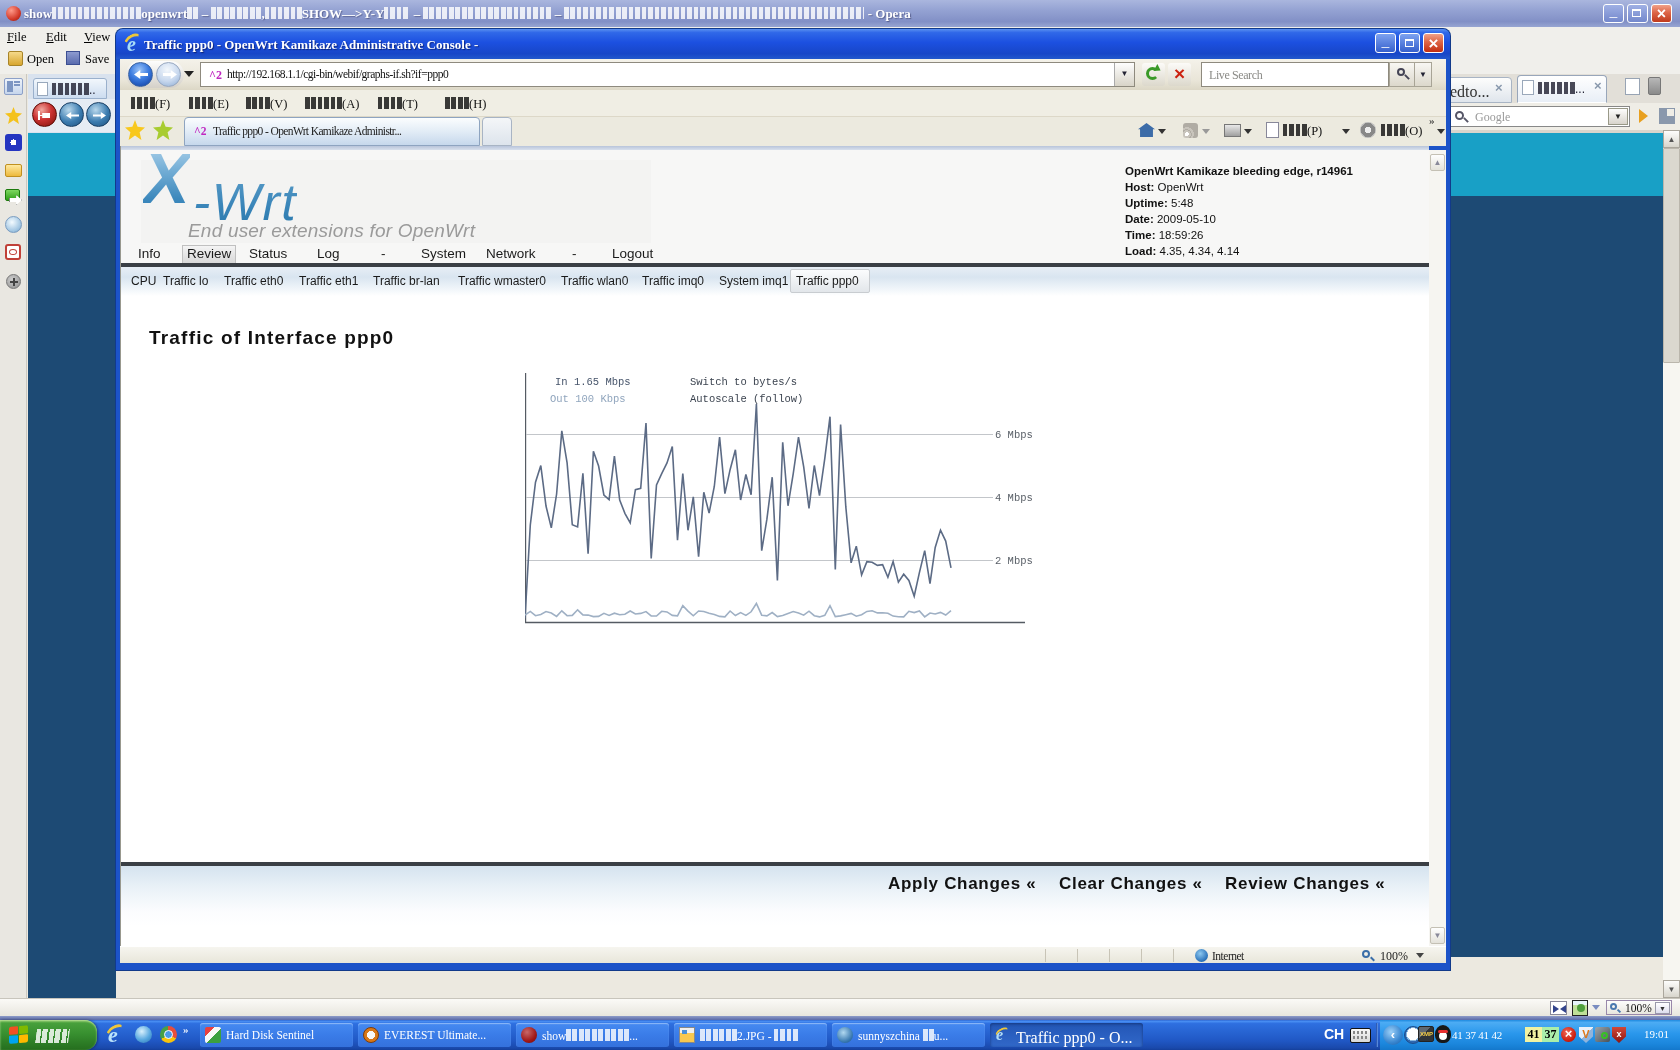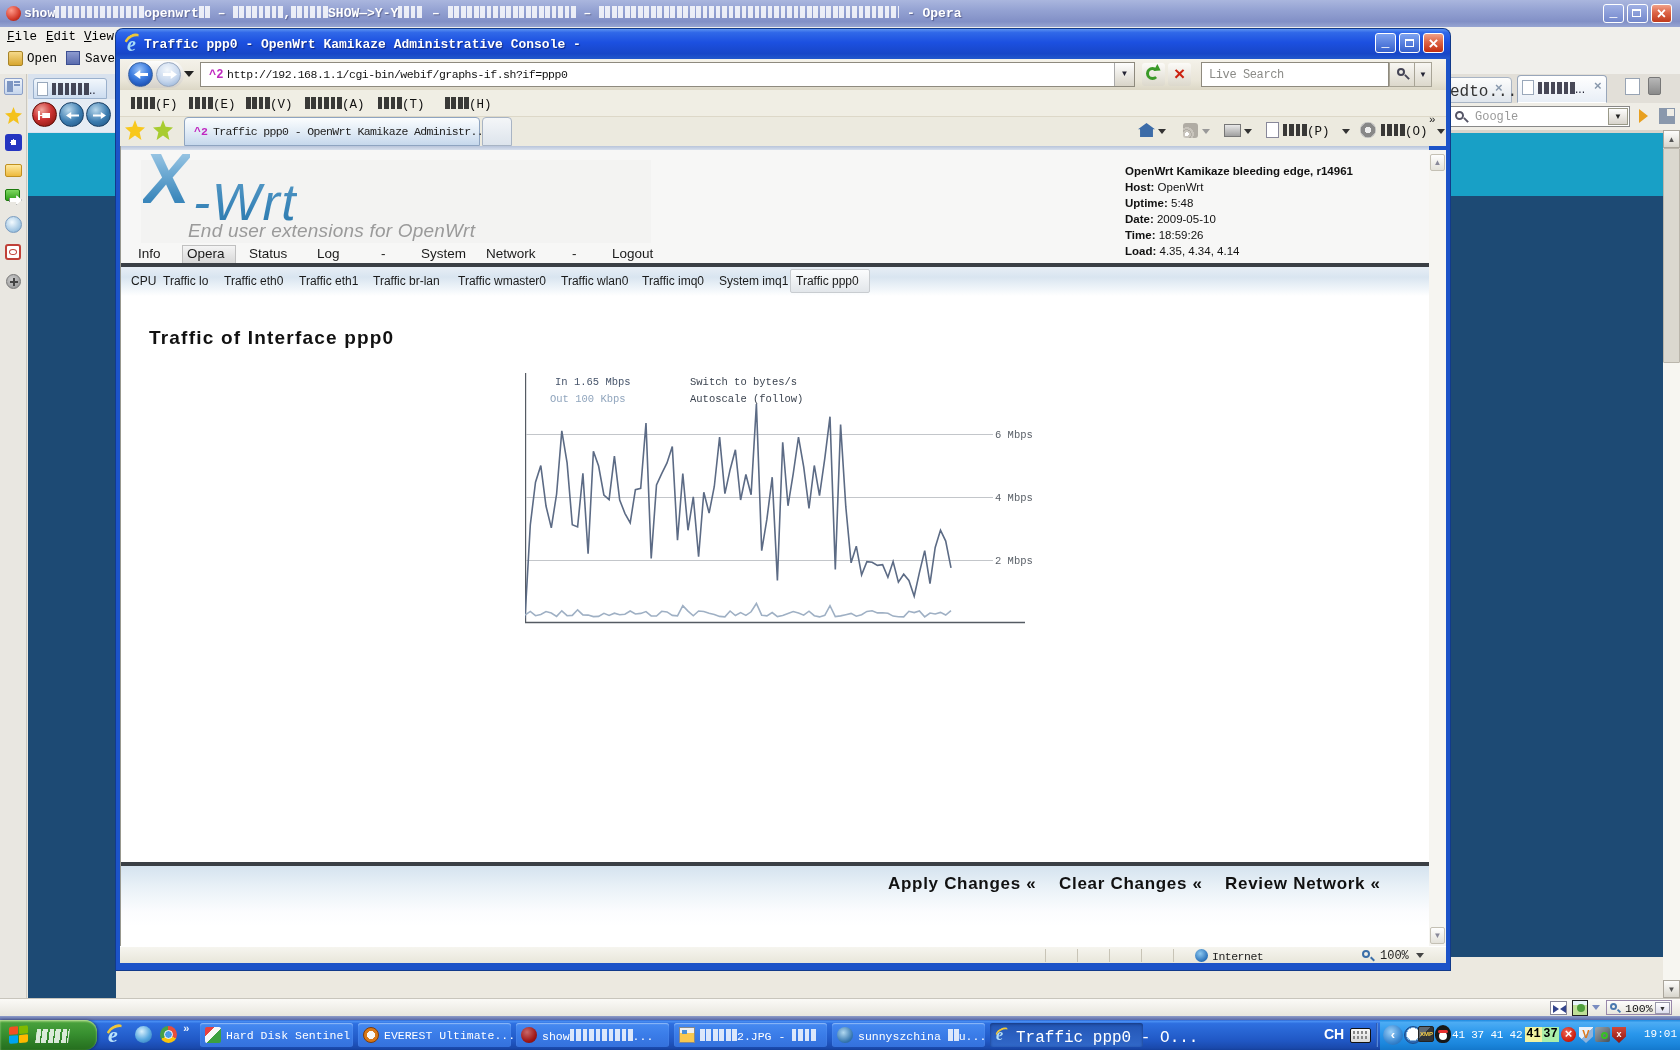--- a/index.html
+++ b/index.html
@@ -1,18 +1,18 @@
 <!DOCTYPE html>
 <html><head>
 <meta charset="utf-8">
 <style>
 *{margin:0;padding:0;box-sizing:border-box}
 html,body{width:1680px;height:1050px;overflow:hidden;background:#ece9d8;font-family:"Liberation Sans",sans-serif}
 .abs{position:absolute;white-space:nowrap}
-.mono{font-family:Liberation Mono, monospace}
+.mono{font-family:Liberation Serif, serif}
 .sans{font-family:"Liberation Sans",sans-serif}
 .cjk{display:inline-block;height:12px;vertical-align:-1px;opacity:.82;background:repeating-linear-gradient(90deg,currentColor 0 4.5px,transparent 4.5px 5.8px,currentColor 5.8px 11px,transparent 11px 13px)}
 </style>
 </head>
 <body>
 
 <div class="abs" id="opera" style="left:0;top:0;width:1680px;height:1050px;background:#ece9e0">
 
   <div class="abs" style="left:0;top:0;width:1680px;height:27px;background:linear-gradient(180deg,#aab6de 0%,#93a1d2 40%,#8290c6 80%,#97a5d2 100%)">
     <div class="abs" style="left:6px;top:6px;width:15px;height:15px;border-radius:8px;background:radial-gradient(circle at 35% 30%,#ff9a8a,#d43a2a 60%,#8c1408)"></div>
@@ -239,21 +239,21 @@
       <div><b>Host:</b> OpenWrt</div>
       <div><b>Uptime:</b> 5:48</div>
       <div><b>Date:</b> 2009-05-10</div>
       <div><b>Time:</b> 18:59:26</div>
       <div><b>Load:</b> 4.35, 4.34, 4.14</div>
     </div>
 
     <div class="abs" style="left:61px;top:99px;width:54px;height:19px;background:linear-gradient(180deg,#f4f4f4,#d8d8d8);border:1px solid #c0c0c0"></div>
     <div class="abs" style="left:0;top:100px;width:1310px;font-size:13.5px;color:#1a1a1a">
       <span class="abs" style="left:17px">Info</span>
-      <span class="abs" style="left:66px">Opera</span>
+      <span class="abs" style="left:66px">Review</span>
       <span class="abs" style="left:128px">Status</span>
       <span class="abs" style="left:196px">Log</span>
       <span class="abs" style="left:260px">-</span>
       <span class="abs" style="left:300px">System</span>
       <span class="abs" style="left:365px">Network</span>
       <span class="abs" style="left:451px">-</span>
       <span class="abs" style="left:491px">Logout</span>
     </div>
 
     <div class="abs" style="left:0;top:117px;width:1310px;height:4px;background:#3a3f45"></div>
@@ -291,21 +291,21 @@
       <text x="165" y="31" font-family="Liberation Mono,monospace" font-size="10.5" fill="#3c4450">Autoscale (follow)</text>
       <polyline fill="none" stroke="#5c6b85" stroke-width="1.6" points="0.0,247.3 5.3,154.0 10.5,111.2 15.8,94.6 21.0,135.0 26.3,156.9 31.6,123.0 36.8,59.9 42.1,91.9 47.3,153.8 52.6,155.9 57.9,102.4 63.1,182.7 68.4,80.2 73.6,95.0 78.9,124.0 84.1,128.6 89.4,85.1 94.7,129.0 99.9,142.3 105.2,151.8 110.4,118.7 115.7,117.4 121.0,52.0 126.2,187.4 131.5,114.0 136.7,102.7 142.0,91.9 147.3,75.6 152.5,169.2 157.8,102.5 163.0,159.3 168.3,125.9 173.6,185.8 178.8,121.2 184.1,142.1 189.3,115.5 194.6,66.1 199.9,122.6 205.1,98.7 210.4,78.8 215.6,129.0 220.9,103.5 226.1,123.8 231.4,33.1 236.7,179.6 241.9,148.2 247.2,106.2 252.4,209.5 257.7,71.2 263.0,134.8 268.2,102.9 273.5,66.1 278.7,95.8 284.0,137.4 289.3,94.5 294.5,124.6 299.8,87.4 305.0,45.7 310.3,198.4 315.6,53.6 320.8,135.7 326.1,191.8 331.3,175.2 336.6,203.8 341.9,190.6 347.1,191.3 352.4,194.4 357.6,193.7 362.9,206.3 368.1,190.6 373.4,211.1 378.7,203.2 383.9,209.5 389.2,225.2 394.4,201.6 399.7,179.6 405.0,212.6 410.2,176.4 415.5,159.1 420.7,170.1 426.0,196.9"></polyline>
       <polyline fill="none" stroke="#9fb0c4" stroke-width="1.6" points="0.0,244.1 5.3,240.4 10.5,244.7 15.8,243.5 21.0,240.6 26.3,242.0 31.6,245.4 36.8,239.8 42.1,244.7 47.3,244.4 52.6,238.8 57.9,243.9 63.1,244.1 68.4,245.6 73.6,245.4 78.9,242.3 84.1,244.5 89.4,242.2 94.7,243.7 99.9,243.2 105.2,240.0 110.4,243.0 115.7,242.4 121.0,240.6 126.2,244.9 131.5,245.0 136.7,240.3 142.0,240.9 147.3,244.4 152.5,244.8 157.8,234.7 163.0,240.1 168.3,244.8 173.6,240.0 178.8,240.5 184.1,242.2 189.3,243.4 194.6,245.4 199.9,245.8 205.1,240.0 210.4,244.5 215.6,241.6 220.9,244.4 226.1,240.8 231.4,232.5 236.7,244.2 241.9,244.9 247.2,241.5 252.4,245.6 257.7,244.6 263.0,242.5 268.2,240.6 273.5,242.1 278.7,244.2 284.0,240.2 289.3,244.7 294.5,245.9 299.8,244.3 305.0,234.7 310.3,245.6 315.6,244.9 320.8,243.7 326.1,242.4 331.3,245.2 336.6,243.7 341.9,240.4 347.1,239.8 352.4,241.9 357.6,241.7 362.9,242.3 368.1,245.1 373.4,245.8 378.7,245.9 383.9,240.3 389.2,241.6 394.4,239.9 399.7,245.9 405.0,242.0 410.2,243.0 415.5,241.4 420.7,244.0 426.0,239.7"></polyline>
     </svg>
 
     <div class="abs" style="left:0;top:716px;width:1310px;height:4px;background:#3a3f45"></div>
     <div class="abs" style="left:0;top:720px;width:1310px;height:60px;background:linear-gradient(180deg,#d5e3ef 0%,#e9f1f7 35%,#fbfcfe 75%,#ffffff 100%)"></div>
     <div class="abs" style="left:0;top:728px;width:1309px;font-size:17px;font-weight:bold;letter-spacing:0.7px;color:#111">
       <span class="abs" style="left:767px">Apply Changes «</span>
       <span class="abs" style="left:938px">Clear Changes «</span>
-      <span class="abs" style="left:1104px">Review Network «</span>
+      <span class="abs" style="left:1104px">Review Changes «</span>
     </div>
   </div>
 
   <div class="abs" style="left:1313px;top:121px;width:17px;height:796px;background:#f6f5f1">
     <div class="abs" style="left:1px;top:4px;width:15px;height:17px;background:linear-gradient(180deg,#fefefe,#e4e2da);border:1px solid #c4c0b4;border-radius:2px;text-align:center;font-size:8px;line-height:16px;color:#889">▲</div>
     <div class="abs" style="left:1px;top:777px;width:15px;height:17px;background:linear-gradient(180deg,#fefefe,#e4e2da);border:1px solid #c4c0b4;border-radius:2px;text-align:center;font-size:8px;line-height:16px;color:#889">▼</div>
   </div>
 
   <div class="abs" style="left:4px;top:917px;width:1326px;height:17px;background:linear-gradient(180deg,#f6f5ef,#e8e6da);border-top:1px solid #fff">
     <div class="abs" style="left:925px;top:2px;width:1px;height:13px;background:#c8c4b6"></div>

